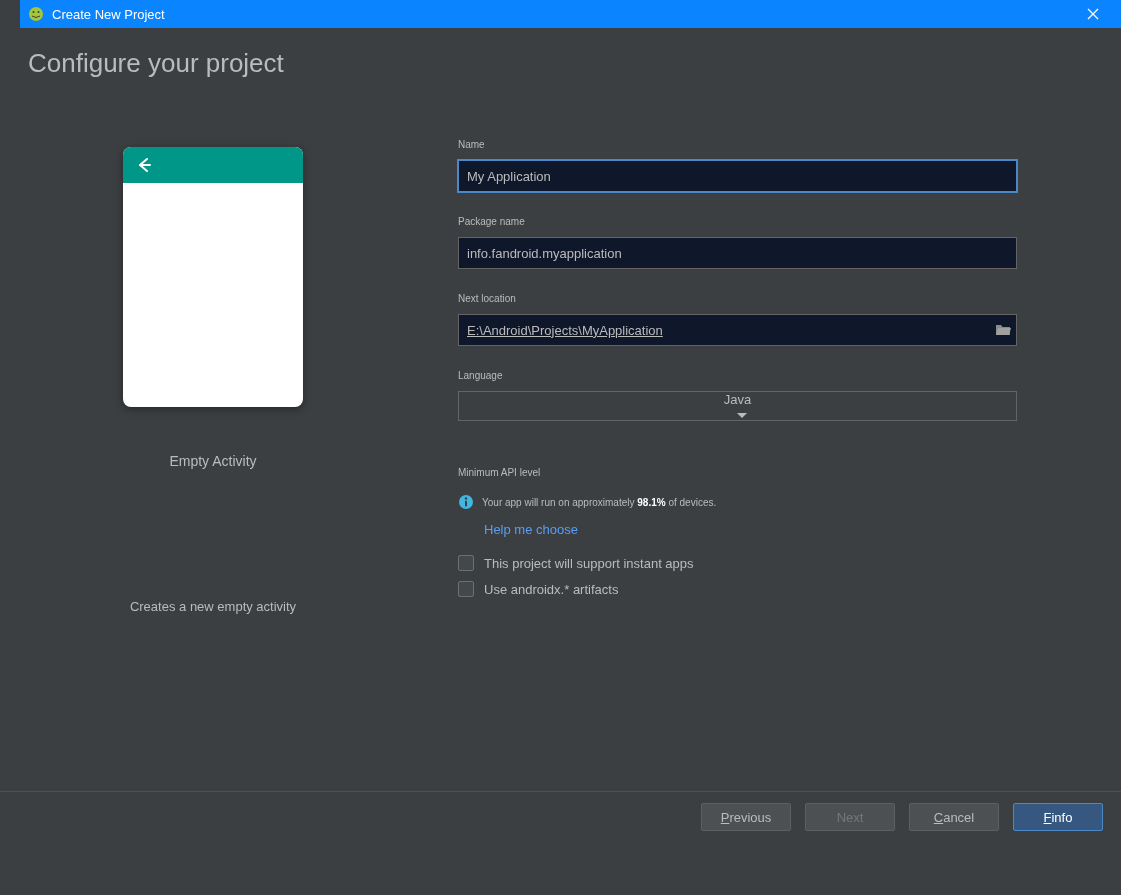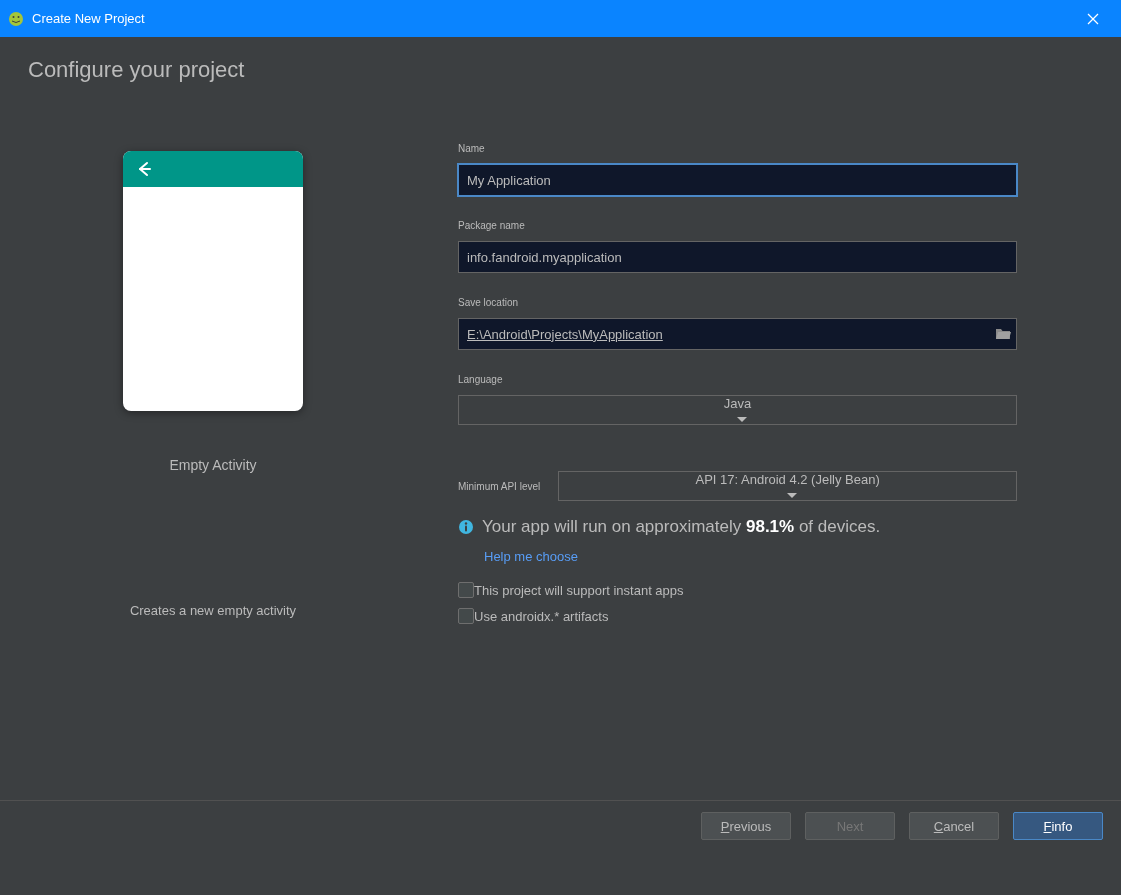--- a/index.html
+++ b/index.html
@@ -6,27 +6,28 @@
 body {
   width: 1121px;
   height: 895px;
   background: #3c3f41;
   font-family: "Segoe UI", Arial, sans-serif;
   color: #bbbbbb;
   overflow: hidden;
 }
 
 .titlebar {
-  height: 37px;
+  height: 28px;
   background: #0a84ff;
   display: flex;
   align-items: center;
   padding: 0 8px;
   color: #ffffff;
   font-size: 13px;
+  margin-left: 20px;
 }
 .titlebar .icon-android {
   width: 16px;
   height: 16px;
   margin-right: 8px;
 }
 .titlebar .title { flex: 1; }
 .titlebar .close-btn {
   width: 40px;
   height: 30px;
@@ -36,21 +37,21 @@
   cursor: pointer;
 }
 
 .content {
   padding: 20px 28px 10px 28px;
   height: 814px;
   position: relative;
 }
 
 .page-title {
-  font-size: 22px;
+  font-size: 26px;
   font-weight: 300;
   color: #bbbbbb;
   margin-bottom: 60px;
 }
 
 .main-area {
   display: flex;
   gap: 60px;
 }
 
@@ -154,38 +155,39 @@
   margin-bottom: 16px;
   justify-content: space-between;
 }
 .api-row .form-label { margin-bottom: 0; white-space: nowrap; }
 .api-row .dropdown { flex: 1; }
 
 .info-line {
   display: flex;
   align-items: center;
   gap: 8px;
-  font-size: 17px;
+  font-size: 10px;
   color: #bbbbbb;
   margin-bottom: 10px;
 }
 .info-line .pct { color: #ffffff; font-weight: 600; }
 
 .help-link {
   color: #589df6;
   font-size: 13px;
   margin-left: 26px;
   margin-bottom: 18px;
   cursor: pointer;
   display: inline-block;
 }
 
 .checkbox-row {
   display: flex;
   align-items: center;
+  gap: 10px;
   font-size: 13px;
   color: #bbbbbb;
   margin-bottom: 10px;
 }
 .checkbox {
   width: 16px;
   height: 16px;
   border: 1px solid #6e6e6e;
   background: #43494a;
   border-radius: 2px;
@@ -272,21 +274,21 @@
         <label class="form-label">Name</label>
         <input type="text" class="text-input focused" value="My Application" style="">
       </div>
 
       <div class="form-group">
         <label class="form-label">Package name</label>
         <input type="text" class="text-input" value="info.fandroid.myapplication" style="">
       </div>
 
       <div class="form-group">
-        <label class="form-label">Save location</label>
+        <label class="form-label">Next location</label>
         <div class="input-with-icon">
           <input type="text" class="text-input" value="E:\Android\Projects\MyApplication" style="">
           <span class="folder-btn">
             <svg width="16" height="14" viewBox="0 0 16 14">
               <path d="M1 2 L6 2 L7.5 4 L15 4 L15 12 L1 12 Z" fill="#8a8a8a"></path>
               <path d="M1 12 L3 5 L16 5 L14 12 Z" fill="#a0a0a0"></path>
             </svg>
           </span>
         </div>
       </div>
@@ -298,28 +300,20 @@
           <span class="chev">
             <svg width="10" height="6" viewBox="0 0 10 6">
                 <path d="M0 0 L5 5 L10 0 Z" fill="#bbbbbb"></path>
               </svg>
           </span>
         </div>
       </div>
 
       <div class="api-row">
         <label class="form-label">Minimum API level</label>
-        <div class="dropdown">
-          <span>API 17: Android 4.2 (Jelly Bean)</span>
-          <span class="chev">
-            <svg width="10" height="6" viewBox="0 0 10 6">
-                <path d="M0 0 L5 5 L10 0 Z" fill="#bbbbbb"></path>
-              </svg>
-          </span>
-        </div>
       </div>
 
       <div class="info-line">
         <svg width="16" height="16" viewBox="0 0 16 16">
           <circle cx="8" cy="8" r="7" fill="#40b6e0"></circle>
           <circle cx="8" cy="4.5" r="1.2" fill="#3c3f41"></circle>
           <rect x="7" y="6.5" width="2" height="6" rx="1" fill="#3c3f41"></rect>
         </svg>
         <span>
           <span>Your app will run on approximately </span><span class="pct">98.1%</span><span> of devices.</span>

